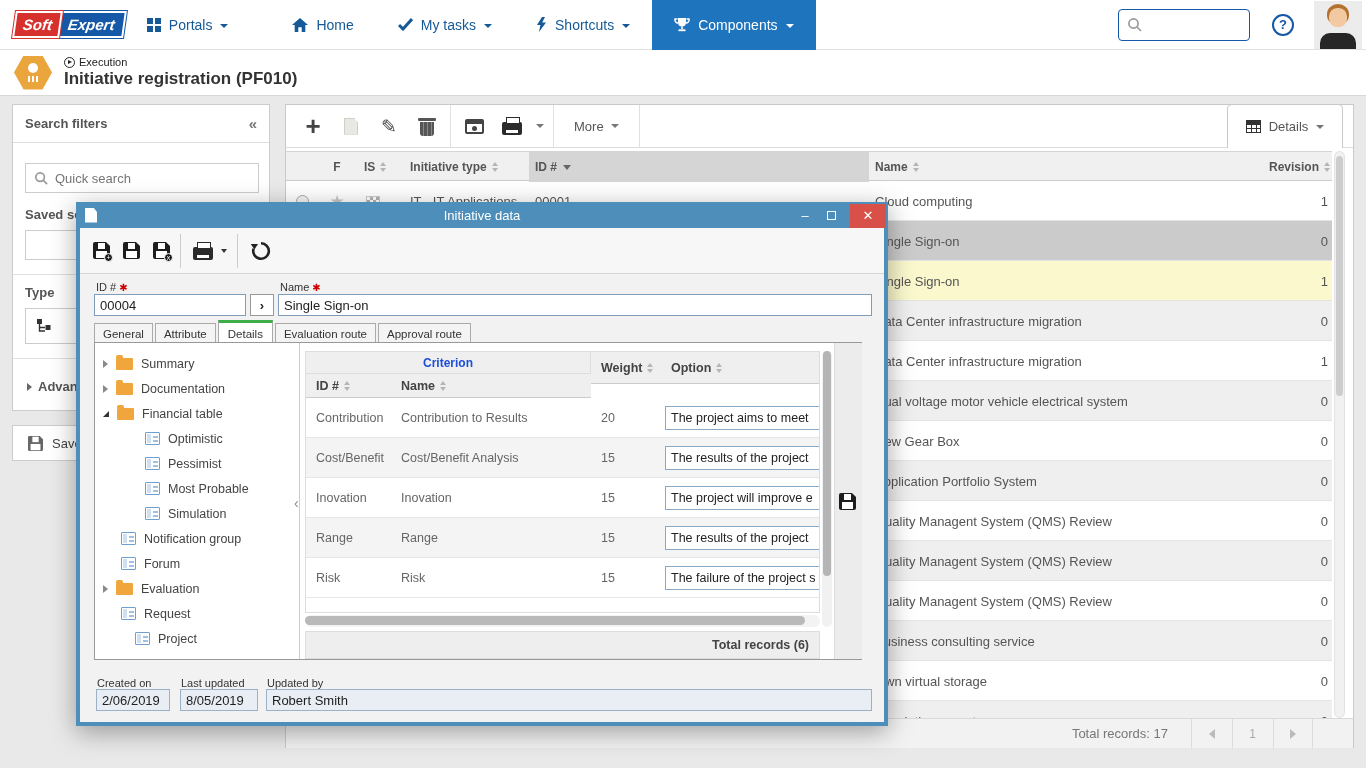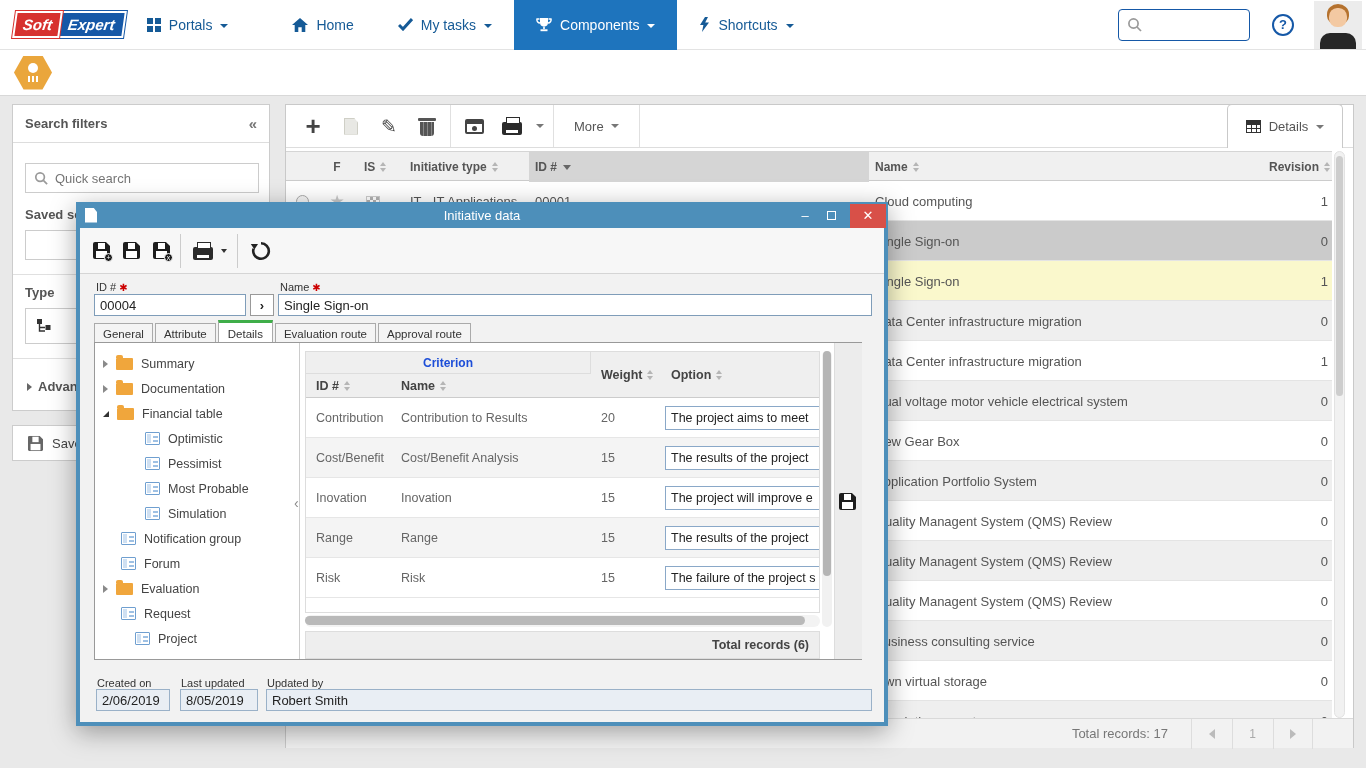--- a/index.html
+++ b/index.html
@@ -135,21 +135,21 @@
   .folder { display:inline-block; width:17px; height:12px; background:#f0a63c; border-radius:1px; position:relative; }
   .folder::before { content:''; position:absolute; left:0; top:-3px; width:7px; height:3px; background:#f0a63c; border-radius:2px 2px 0 0; }
   .formico { display:inline-block; width:15px; height:13px; background:#fff; border:1px solid #6f9fd0; border-radius:1px; position:relative; }
   .formico::before { content:''; position:absolute; left:1px; top:1px; width:4px; height:9px; background:#cfe0f2; }
   .formico::after { content:''; position:absolute; left:7px; top:3px; width:5px; height:2px; background:#9fc1e4; box-shadow:0 4px 0 #9fc1e4; }
   .treehandle { position:absolute; left:199px; top:152px; color:#888; font-size:14px; cursor:pointer; }
   
   .dgrid { position:absolute; left:210px; top:8px; width:515px; height:262px; overflow:hidden; border:1px solid #ddd; }
   .dg-gh { position:absolute; left:0; top:0; width:285px; height:22px; background:#efefef; border-bottom:1px solid #ddd; border-right:1px solid #ddd; text-align:center; line-height:22px; font-size:12px; font-weight:bold; color:#1d4ed8; }
   .dg-h2 { position:absolute; top:22px; height:24px; background:#efefef; border-bottom:1px solid #ccc; display:flex; align-items:center; font-size:12.5px; font-weight:bold; color:#444; }
-  .dg-hr { position:absolute; top:0; height:46px; background:#efefef; border-bottom:1px solid #ccc; display:flex; align-items:center; font-size:12.5px; font-weight:bold; color:#444; }
+  .dg-hr { position:absolute; top:0; height:32px; background:#efefef; border-bottom:1px solid #ccc; display:flex; align-items:center; font-size:12.5px; font-weight:bold; color:#444; }
   .dgrow { position:absolute; left:0; width:515px; height:40px; border-bottom:1px solid #e6e6e6; font-size:12.5px; color:#666; }
   .dgrow.alt { background:#f4f4f4; }
   .dgcell { position:absolute; top:0; height:40px; display:flex; align-items:center; }
   .optinput { width:158px; height:24px; border:1px solid #8aa8c8; background:#fff; font-size:12.5px; color:#222; padding:0 5px; font-family:"Liberation Sans",sans-serif; }
   .dhscroll { position:absolute; left:210px; top:272px; width:515px; height:12px; background:#f3f3f3; border-radius:6px; }
   .dhthumb { position:absolute; left:0; top:1px; width:500px; height:9px; background:#b9b9b9; border-radius:5px; }
   .dgfooter { position:absolute; left:210px; top:288px; width:515px; height:28px; background:#eee; border:1px solid #ddd; font-size:12.5px; font-weight:bold; color:#444; display:flex; align-items:center; justify-content:flex-end; padding-right:10px; }
   .dvtrack { position:absolute; left:727px; top:8px; width:10px; height:276px; background:#f1f1f1; border-radius:5px; }
   .dvthumb { position:absolute; left:1px; top:0; width:8px; height:225px; background:#b5b5b5; border-radius:4px; }
   .dsavestrip { position:absolute; left:739px; top:0; width:28px; height:316px; background:#ececec; border-left:1px solid #ddd; }
@@ -184,38 +184,38 @@
         </svg>
       <span>Home</span>
     </div>
     <div class="navitem">
       <svg class="icon-svg" width="15" height="13" viewBox="0 0 15 13">
           <path d="M1 7 L5 11 L14 1" fill="none" stroke="#155a96" stroke-width="3"></path>
         </svg>
       <span>My tasks</span>
       <span class="caret"></span>
     </div>
+    <div class="navitem">
+      <svg class="icon-svg" width="11" height="15" viewBox="0 0 11 15">
+          <polygon points="6,0 1,8 4.4,8 3,15 10,5.5 6.2,5.5 9,0" fill="#155a96"></polygon>
+        </svg>
+      <span>Shortcuts</span>
+      <span class="caret"></span>
+    </div>
     <div class="navitem active">
       <svg class="icon-svg" width="16" height="16" viewBox="0 0 16 16">
           <path d="M4 1 h8 v4.5 a4 4 0 0 1 -8 0 Z" fill="#fff"></path>
           <path d="M3.5 2 H1 a3.2 3.2 0 0 0 3 4" fill="none" stroke="#fff" stroke-width="1.4"></path>
           <path d="M12.5 2 H15 a3.2 3.2 0 0 1 -3 4" fill="none" stroke="#fff" stroke-width="1.4"></path>
           <rect x="7.2" y="9.5" width="1.6" height="2.5" fill="#fff"></rect>
           <rect x="4.5" y="12.3" width="7" height="1.9" fill="#fff"></rect>
         </svg>
       <span>Components</span>
       <span class="caret"></span>
     </div>
-    <div class="navitem">
-      <svg class="icon-svg" width="11" height="15" viewBox="0 0 11 15">
-          <polygon points="6,0 1,8 4.4,8 3,15 10,5.5 6.2,5.5 9,0" fill="#155a96"></polygon>
-        </svg>
-      <span>Shortcuts</span>
-      <span class="caret"></span>
-    </div>
     <div class="navspacer"></div>
     <div class="searchbox">
       <svg class="icon-svg" width="16" height="16" viewBox="0 0 16 16">
           <circle cx="6.5" cy="6.5" r="4.6" fill="none" stroke="#9a9a9a" stroke-width="1.7"></circle>
           <line x1="10" y1="10" x2="14" y2="14" stroke="#9a9a9a" stroke-width="1.7"></line>
         </svg>
       <input style="border: none; outline: none; width: 100px; font-size: 13px;">
     </div>
     <div class="helpicon">
         <span>?</span>
@@ -225,20 +225,27 @@
       <span class="face"></span>
       <span class="body"></span>
     </div>
   </div>
 
   <div class="pagehead">
     <div class="hex">
         <span class="bulb"></span>
         <span class="grill"></span>
       </div>
+    <div class="headtext">
+      <div class="crumb">
+        <span class="playcirc"></span>
+        <span>Execution</span>
+      </div>
+      <div class="ptitle">Initiative registration (PF010)</div>
+    </div>
   </div>
 
   <div class="sidebar">
     <div class="sb-title">
       <span>Search filters</span>
       <span class="sb-collapse">«</span>
     </div>
     <div class="sb-body">
       <div class="qsearch">
         <svg class="icon-svg" width="15" height="15" viewBox="0 0 16 16">

